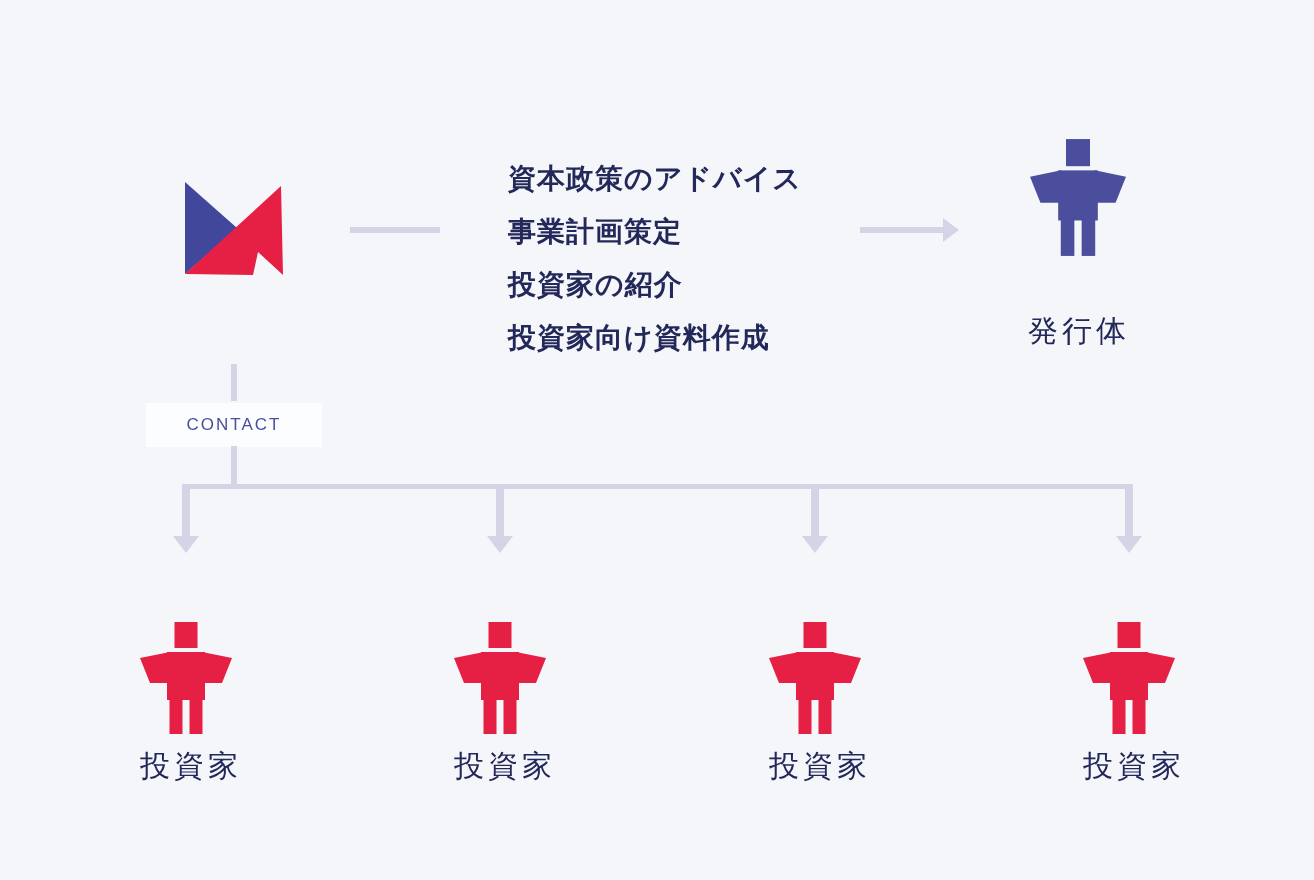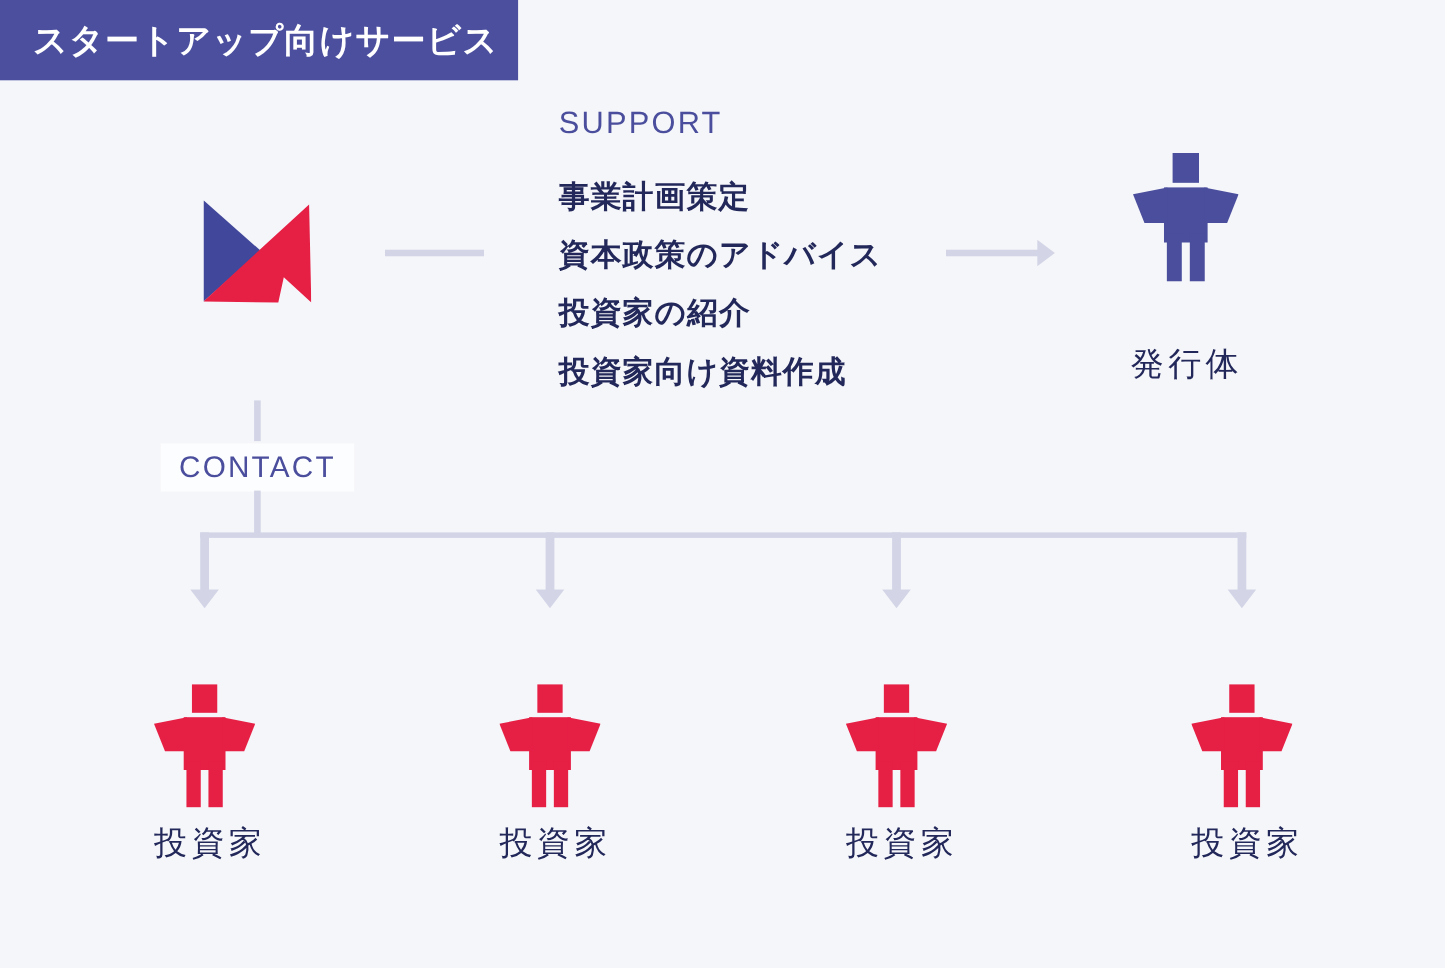--- a/index.html
+++ b/index.html
@@ -35,49 +35,45 @@
   
   .support-heading{position:absolute;left:508px;top:96px;font-size:28px;font-weight:500;
       letter-spacing:2px;color:var(--indigo);}
   .support-list{position:absolute;left:508px;top:152px;list-style:none;}
   .support-list li{height:53px;line-height:53px;font-size:28px;font-weight:bold;
       color:var(--navy);letter-spacing:1px;white-space:nowrap;}
 
   
   .contact-box{position:absolute;left:146px;top:403px;width:176px;height:44px;background:var(--contact-bg);
       display:flex;align-items:center;justify-content:center;}
-  .contact-box span{font-size:27px;font-weight:500;letter-spacing:2px;color:var(--indigo);}
+  .contact-box span{font-size:17px;font-weight:500;letter-spacing:2px;color:var(--indigo);}
 
   
   .person{position:absolute;}
   .person svg{display:block;}
   .person-blue{color:var(--indigo);}
   .person-red{color:var(--red);}
   .figure-label{position:absolute;font-size:30px;letter-spacing:4px;color:var(--navy);white-space:nowrap;}
 </style>
 </head>
 <body>
 
 <div class="stage">
 
-  <div class="banner">
-    <span>スタートアップ向けサービス</span>
-  </div>
 
   <svg class="logo" viewBox="0 0 98 95">
     <polygon points="0,0 0,92 52,46" fill="var(--logo-blue)"></polygon>
     <polygon points="96,4 0,92 68,93 73,70 98,93" fill="var(--red)"></polygon>
   </svg>
 
   <div class="bar connector-1"></div>
 
-  <div class="support-heading">SUPPORT</div>
   <ul class="support-list">
+    <li>資本政策のアドバイス</li>
     <li>事業計画策定</li>
-    <li>資本政策のアドバイス</li>
     <li>投資家の紹介</li>
     <li>投資家向け資料作成</li>
   </ul>
 
   <div class="bar arrow-right-shaft"></div>
   <div class="arrow-right-head"></div>
 
   <div class="person person-blue" style="left:1030px;top:139px;">
     <svg width="96" height="117" viewBox="0 0 92 112">
       <g fill="currentColor">

